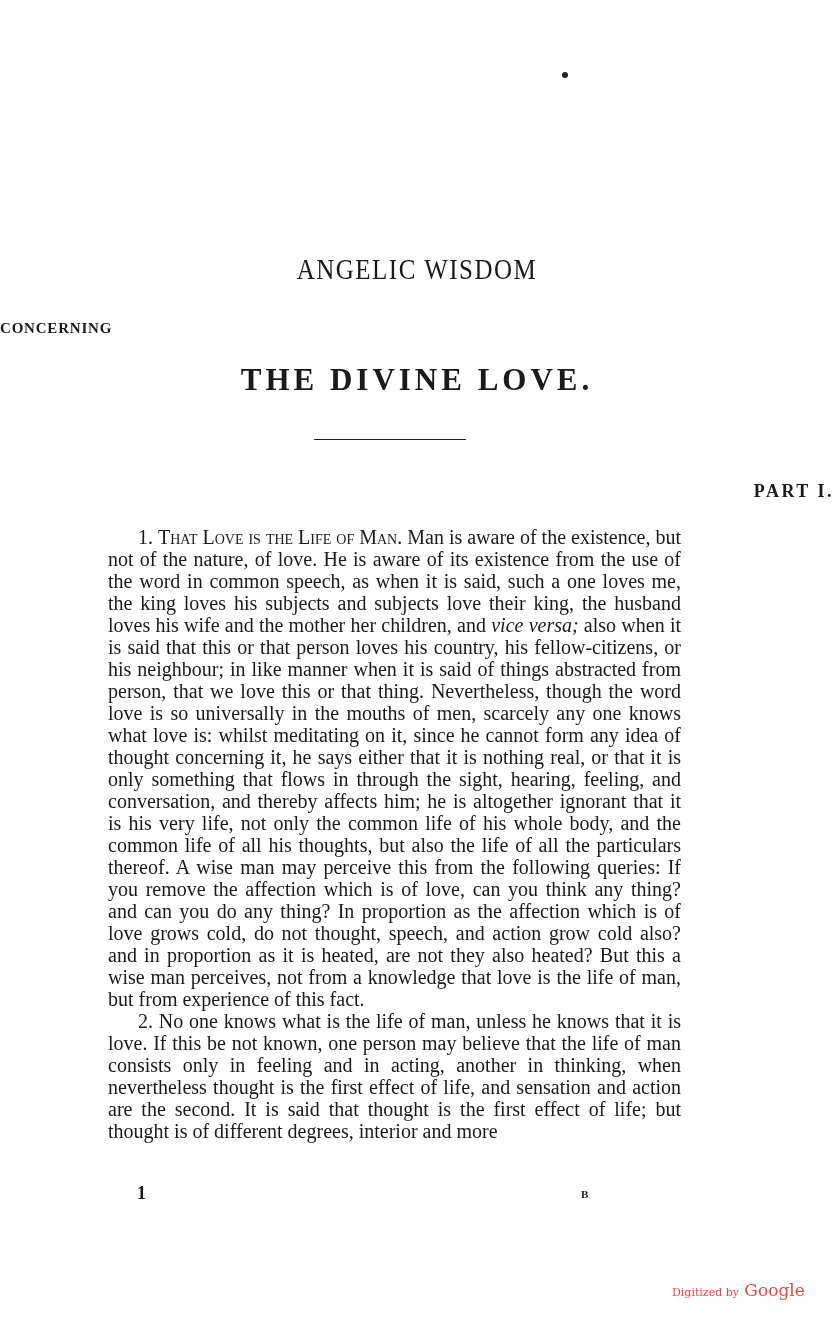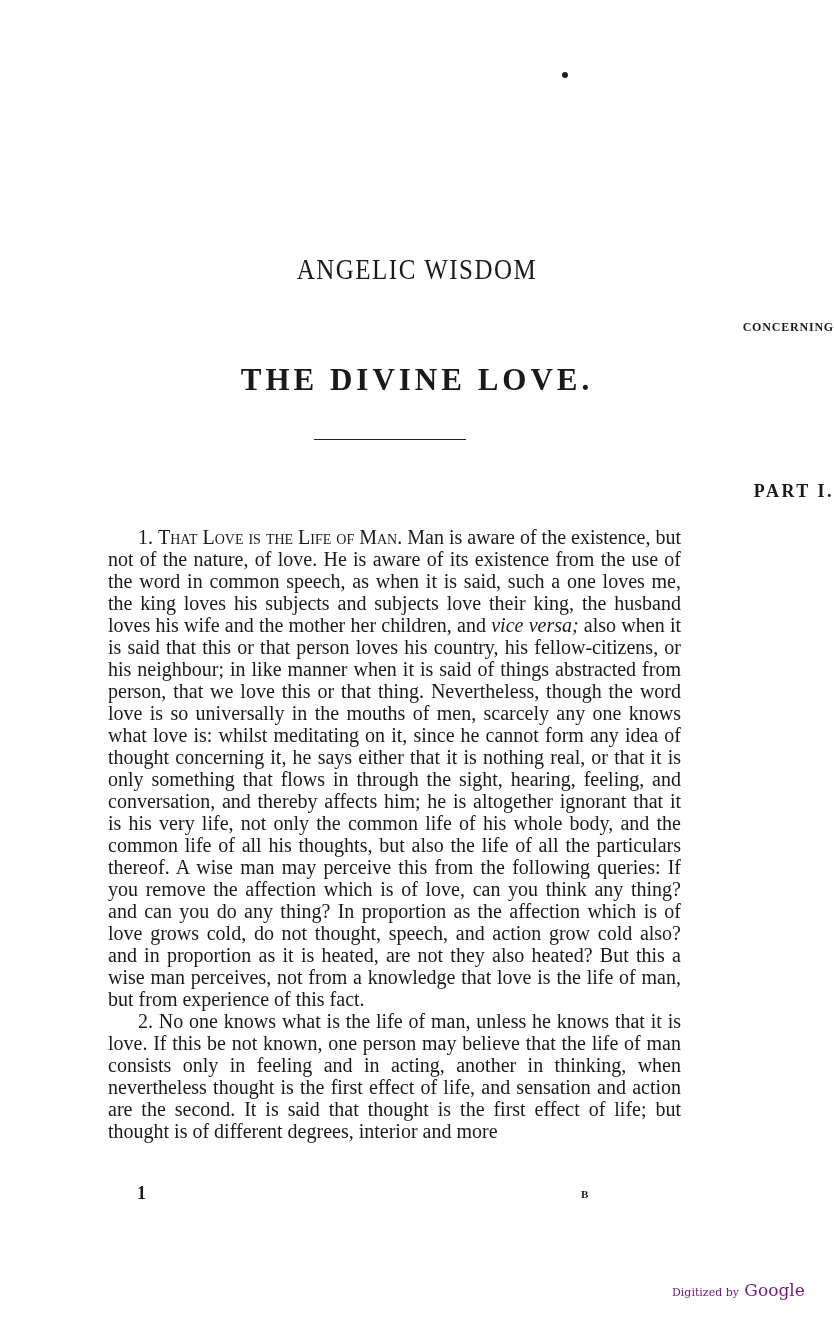--- a/index.html
+++ b/index.html
@@ -1,34 +1,34 @@
 <!DOCTYPE html>
 <html><head>
 <meta charset="utf-8">
 <style>
   html, body { margin:0; padding:0; background:#ffffff; }
   body { width:834px; height:1325px; position:relative; overflow:hidden;
          font-family:"Liberation Serif","DejaVu Serif",serif; color:#1a1a1a; }
   .speck { position:absolute; left:562px; top:72px; width:6px; height:6px; border-radius:50%; background:#222; }
   .title1 { position:absolute; left:0; width:834px; top:256px; text-align:center;
             font-size:25px; letter-spacing:1.5px; transform:scaleY(1.15); }
-  .concerning { position:absolute; left:0; width:834px; top:320px; text-align:right;
-            font-size:12px; letter-spacing:0.8px; font-weight:bold; }
+  .concerning { position:absolute; left:0; width:834px; top:320px; text-align:left;
+            font-size:15px; letter-spacing:0.8px; font-weight:bold; }
   .title2 { position:absolute; left:0; width:834px; top:362px; text-align:center;
             font-size:31px; font-weight:bold; letter-spacing:4px; }
   .rule { position:absolute; left:314px; top:439px; width:152px; height:0; border-top:1.5px solid #222; }
   .part { position:absolute; left:0; width:834px; top:481px; text-align:right;
           font-size:18px; font-weight:bold; letter-spacing:2.5px; }
   .body { position:absolute; left:108px; top:526px; width:573px;
           font-size:20px; line-height:22px; text-align:justify; }
   .body p { margin:0; text-indent:30px; }
   .sc { font-variant:small-caps; }
   .foot-num { position:absolute; left:137px; top:1183px; font-size:18px; font-weight:bold; }
   .foot-sig { position:absolute; left:581px; top:1188px; font-size:11px; font-weight:bold; }
-  .watermark { position:absolute; left:672px; top:1280px; font-size:17px; color:#701a75;
+  .watermark { position:absolute; left:672px; top:1280px; font-size:17px; color:#ef4444;
                font-family:"DejaVu Serif",serif; }
   .watermark .small { font-size:11px; }
 </style>
 </head>
 <body>
 
 <div class="speck"></div>
 
 <div class="title1">ANGELIC WISDOM</div>
 <div class="concerning">CONCERNING</div>

